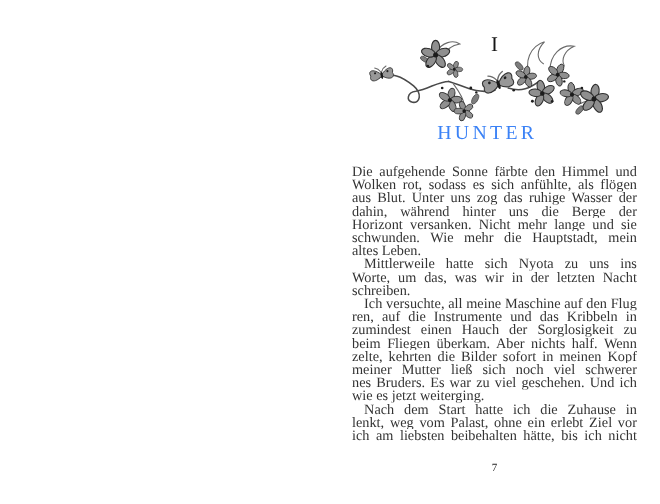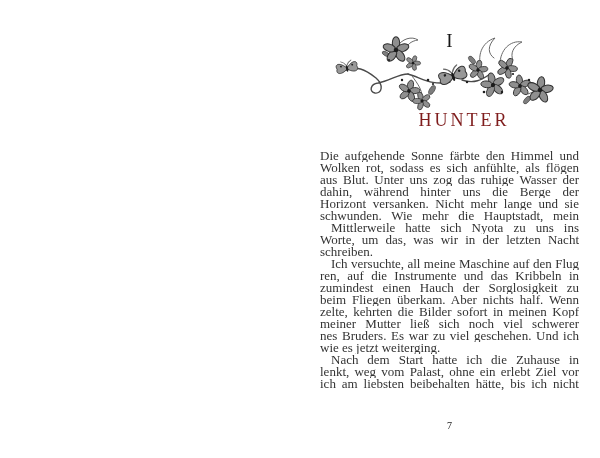--- a/index.html
+++ b/index.html
@@ -32,28 +32,28 @@
     line-height: 21px;
     color: #161616;
   }
   .ornament {
     position: absolute;
     left: 332px; top: 30px;
     width: 222px; height: 82px;
   }
   .chapter-title {
     position: absolute;
-    left: 333px; top: 110px;
+    left: 312px; top: 110px;
     width: 259px;
     text-align: center;
     font-size: 18px;
     line-height: 20px;
     letter-spacing: 3px;
     text-indent: 3px;
-    color: #7f1d1d;
+    color: #3b82f6;
   }
   .body-text {
     position: absolute;
     left: 320px; top: 150px;
     width: 259px;
     font-size: 13px;
     color: #333333;
   }
   .line {
     height: 12px;
@@ -157,20 +157,21 @@
 
   <div class="chapter-title">HUNTER</div>
 
   <div class="body-text">
       <div class="line">Die aufgehende Sonne färbte den Himmel und die vereinzelten</div>
       <div class="line">Wolken rot, sodass es sich anfühlte, als flögen wir durch ein Meer</div>
       <div class="line">aus Blut. Unter uns zog das ruhige Wasser der Weißen Bucht</div>
       <div class="line">dahin, während hinter uns die Berge der Wispernden Weißen im</div>
       <div class="line">Horizont versanken. Nicht mehr lange und sie waren ganz ver-</div>
       <div class="line">schwunden. Wie mehr die Hauptstadt, mein Zuhause und mein</div>
+      <div class="line end">altes Leben.</div>
       <div class="line indent">Mittlerweile hatte sich Nyota zu uns ins Cockpit gesellt, ohne</div>
       <div class="line">Worte, um das, was wir in der letzten Nacht erlebt hatten, zu be-</div>
       <div class="line end">schreiben.</div>
       <div class="line indent">Ich versuchte, all meine Maschine auf den Flug zu konzentrie-</div>
       <div class="line">ren, auf die Instrumente und das Kribbeln in meinen Beinen, um</div>
       <div class="line">zumindest einen Hauch der Sorglosigkeit zu spüren, die mich sonst</div>
       <div class="line">beim Fliegen überkam. Aber nichts half. Wenn ich auch nur blin-</div>
       <div class="line">zelte, kehrten die Bilder sofort in meinen Kopf zurück. Der Verlust</div>
       <div class="line">meiner Mutter ließ sich noch viel schwerer verdrängen als der mei-</div>
       <div class="line">nes Bruders. Es war zu viel geschehen. Und ich hatte keine Ahnung,</div>

